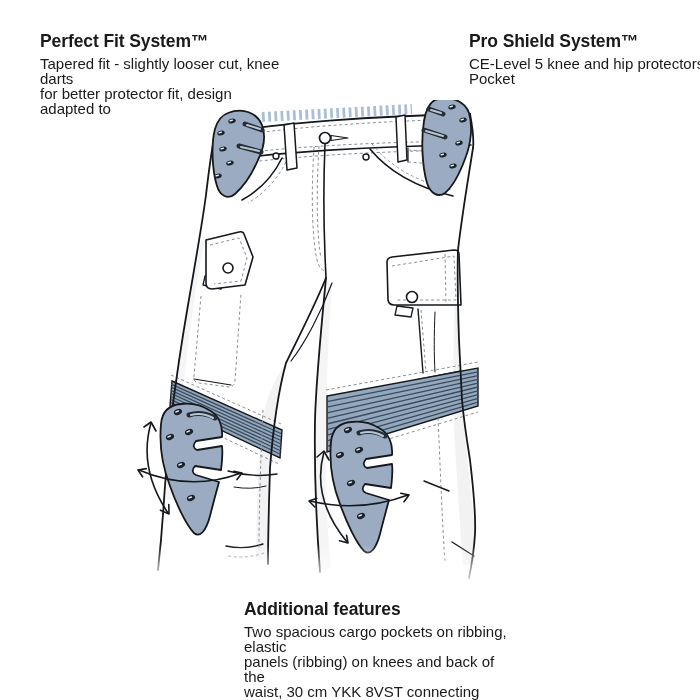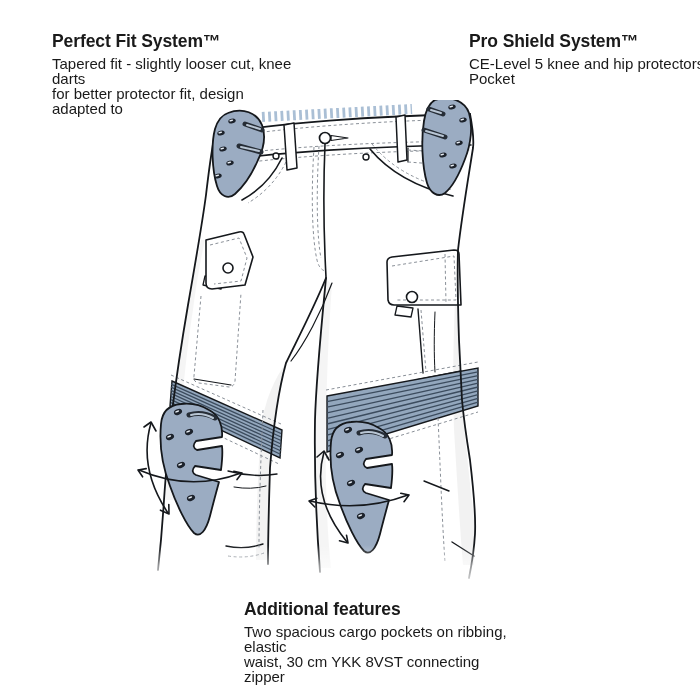--- a/index.html
+++ b/index.html
@@ -6,21 +6,21 @@
     --background:#ffffff; --line:#15181c; --stitch:#8a9098;
     --pad:#9bacc2; --pad-hole:#1c222b; --ribbing:#93a7bd;
     --ribbing-stripe:#3c4c5e; --zipper-teeth:#aabfd5; --text:#1a1a1a;
   }
   html,body{margin:0;padding:0;}
   body{background:var(--background);font-family:"Liberation Sans", sans-serif;color:var(--text);}
   .canvas{position:relative;width:700px;height:700px;background:var(--background);overflow:hidden;}
   .feature{position:absolute;}
   .feature h3{margin:0 0 4px 0;font-size:17.5px;line-height:22px;font-weight:700;letter-spacing:-0.1px;}
   .feature .body{font-size:15px;line-height:15px;font-weight:400;}
-  .fb-perfect{left:52px;top:30px;width:250px;}
+  .fb-perfect{left:40px;top:30px;width:250px;}
   .fb-shield{left:455px;top:30px;width:240px;margin-left:14px;}
   .fb-additional{left:244px;top:598px;width:270px;}
   .art{position:absolute;left:135px;top:100px;width:420px;height:500px;}
   .ln{stroke:var(--line);fill:none;stroke-linecap:round;stroke-linejoin:round;}
   .fillw{fill:#ffffff;}
   .st{stroke:var(--stitch);stroke-width:1;fill:none;stroke-dasharray:3 2.6;stroke-linecap:butt;}
   .pad{fill:var(--pad);stroke:var(--line);stroke-width:1.8;stroke-linejoin:round;}
   .hole{fill:var(--pad-hole);}
   .hole-hi{fill:#e8eef5;}
   .band{fill:var(--ribbing);stroke:var(--line);stroke-width:1.4;}
@@ -46,20 +46,21 @@
     <h3>Pro Shield System™</h3>
     <div class="body">
       <div>CE-Level 5 knee and hip protectors. Pocket</div>
     </div>
   </div>
 
   <div class="feature fb-additional">
     <h3>Additional features</h3>
     <div class="body">
       <div>Two spacious cargo pockets on ribbing, elastic</div>
+      <div>panels (ribbing) on knees and back of the</div>
       <div>waist, 30 cm YKK 8VST connecting zipper</div>
     </div>
   </div>
 
   <svg class="art" viewBox="0 0 420 500">
     <defs>
       <linearGradient id="fadeBottom" x1="0" y1="445" x2="0" y2="492" gradientUnits="userSpaceOnUse">
         <stop offset="0" stop-color="#ffffff" stop-opacity="0"></stop>
         <stop offset="0.45" stop-color="#ffffff" stop-opacity="0.55"></stop>
         <stop offset="1" stop-color="#ffffff" stop-opacity="1"></stop>

